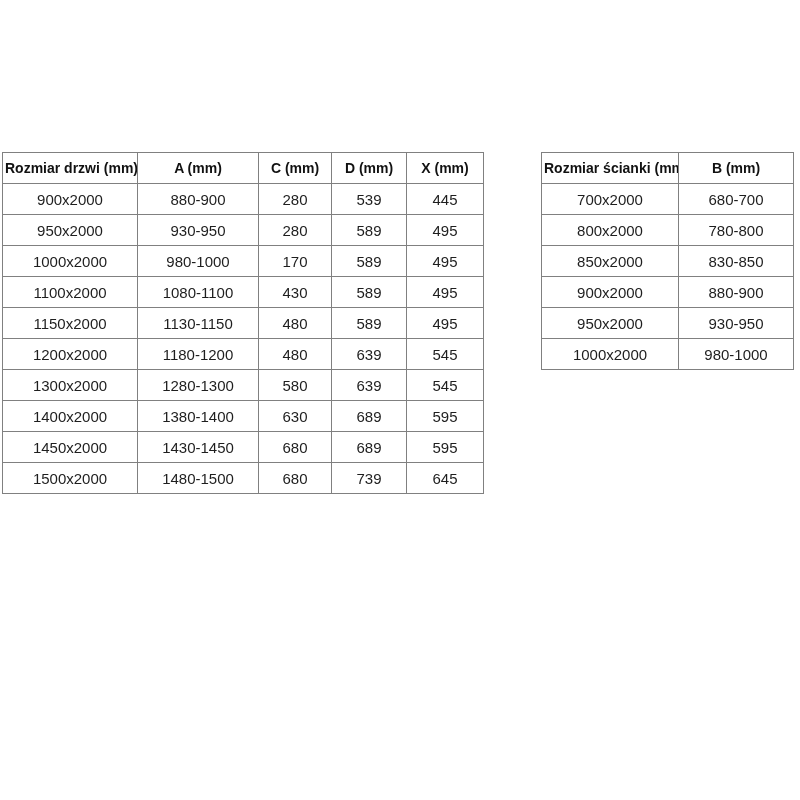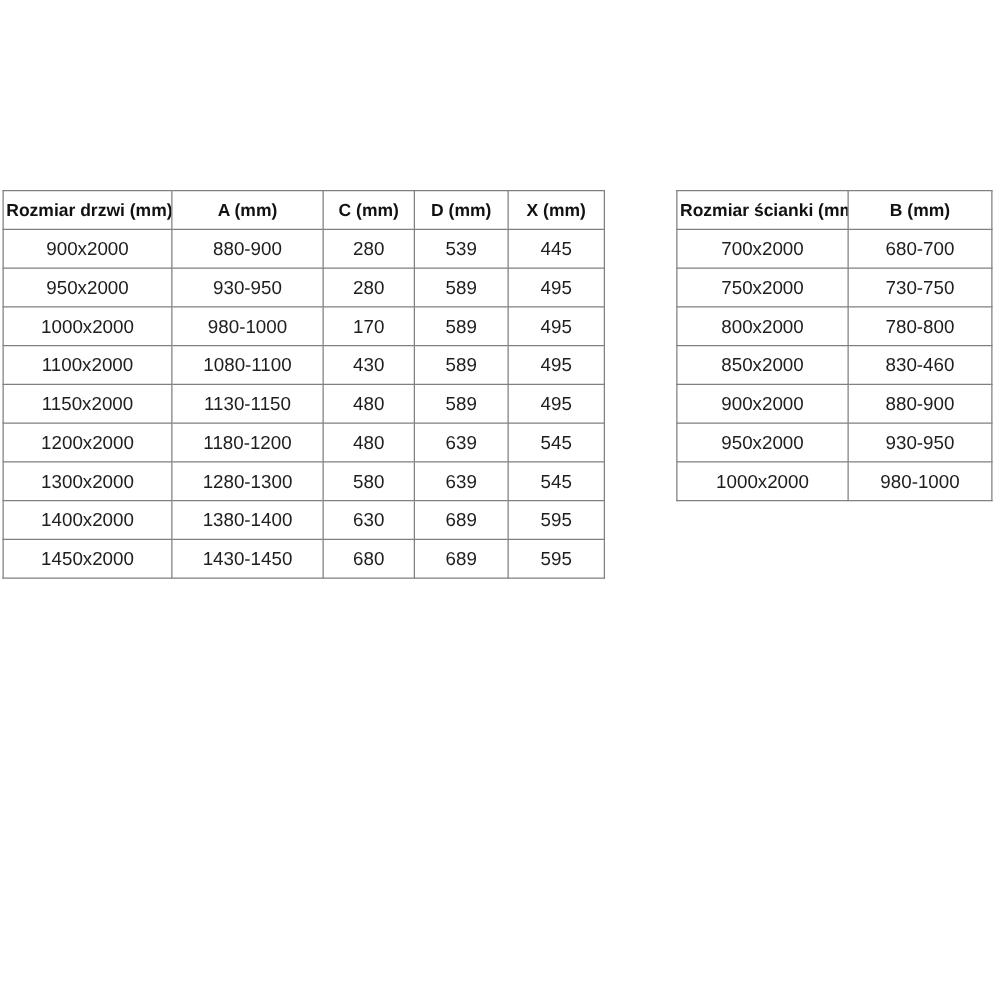--- a/index.html
+++ b/index.html
@@ -121,50 +121,53 @@
           <td>689</td>
           <td>595</td>
         </tr>
         <tr>
           <td>1450x2000</td>
           <td>1430-1450</td>
           <td>680</td>
           <td>689</td>
           <td>595</td>
         </tr>
+        <tr>
+          <td>1500x2000</td>
+          <td>1480-1500</td>
+          <td>680</td>
+          <td>739</td>
+          <td>645</td>
+        </tr>
       </tbody>
   </table>
 
   <table class="spec" id="wall-table">
     <colgroup>
         <col style="width: 137px;">
         <col style="width: 115px;">
       </colgroup>
     <thead>
         <tr>
           <th>Rozmiar ścianki (mm)</th>
           <th>B (mm)</th>
         </tr>
       </thead>
     <tbody>
         <tr>
           <td>700x2000</td>
           <td>680-700</td>
         </tr>
         <tr>
-          <td>750x2000</td>
-          <td>730-750</td>
-        </tr>
-        <tr>
           <td>800x2000</td>
           <td>780-800</td>
         </tr>
         <tr>
           <td>850x2000</td>
-          <td>830-460</td>
+          <td>830-850</td>
         </tr>
         <tr>
           <td>900x2000</td>
           <td>880-900</td>
         </tr>
         <tr>
           <td>950x2000</td>
           <td>930-950</td>
         </tr>
         <tr>

